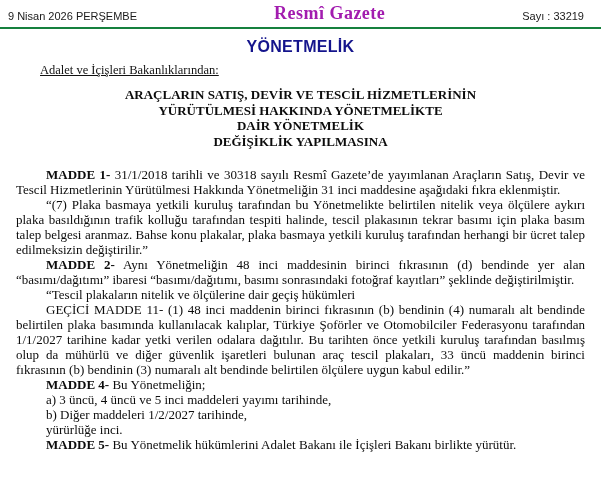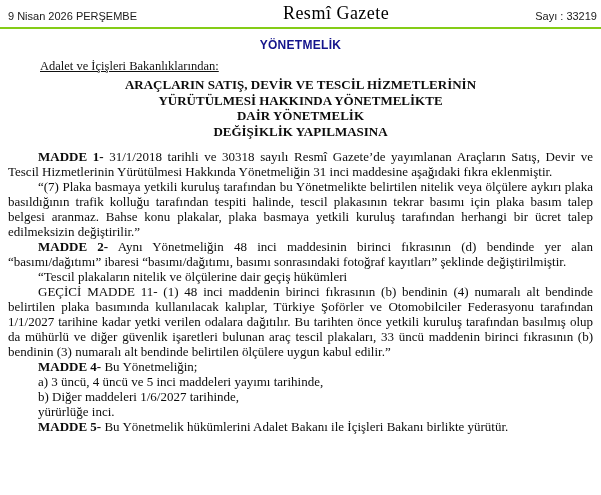--- a/index.html
+++ b/index.html
@@ -14,70 +14,70 @@
     background: #ffffff;
     overflow: hidden;
     color: #111111;
     font-family: "Liberation Serif", serif;
   }
   
   .masthead-row {
     display: flex;
     align-items: flex-end;
     justify-content: space-between;
-    padding: 3px 4px 3px 8px;
-    border-bottom: 2px solid #84cc16;
+    padding: 3px 17px 3px 8px;
+    border-bottom: 2px solid #15803d;
   }
   .masthead-date, .masthead-issue {
     font-family: "Liberation Sans", sans-serif;
     font-size: 11px;
     color: #1a1a1a;
     white-space: nowrap;
     padding-bottom: 2px;
   }
   .masthead-title {
     font-family: "Liberation Serif", serif;
-    font-weight: normal;
+    font-weight: bold;
     font-size: 18px;
-    color: #000000;
+    color: #a21caf;
     letter-spacing: 0.5px;
     white-space: nowrap;
     text-align: center;
   }
   
   .section-heading {
     margin-top: 9px;
     text-align: center;
     font-family: "Liberation Sans", sans-serif;
     font-weight: bold;
-    font-size: 12px;
+    font-size: 16px;
     color: #14148c;
     letter-spacing: 0.3px;
   }
   
   .issuer-line {
     margin: 7px 0 2px 40px;
     font-size: 12.5px;
     text-decoration: underline;
     color: #111111;
     font-family: Liberation Serif, serif;
   }
   
   .reg-title {
-    margin-top: 3px;
+    margin-top: 9px;
     text-align: center;
     font-weight: bold;
     font-size: 13px;
     line-height: 15.5px;
     color: #0c0c0c;
   }
   
   .body-text {
-    margin-top: 10px;
-    padding: 0 8px;
+    margin-top: 18px;
+    padding: 0 16px;
     font-size: 13px;
     line-height: 15px;
     text-align: justify;
     color: #0c0c0c;
   }
   .body-text p {
     margin: 0;
     text-indent: 30px;
   }
   .body-text b { font-weight: bold; }
@@ -105,18 +105,18 @@
   </div>
 
   <div class="body-text">
     <p><b>MADDE 1-</b><span> 31/1/2018 tarihli ve 30318 sayılı Resmî Gazete’de yayımlanan Araçların Satış, Devir ve Tescil Hizmetlerinin Yürütülmesi Hakkında Yönetmeliğin 31 inci maddesine aşağıdaki fıkra eklenmiştir.</span></p>
     <p><b></b><span>“(7) Plaka basmaya yetkili kuruluş tarafından bu Yönetmelikte belirtilen nitelik veya ölçülere aykırı plaka basıldığının trafik kolluğu tarafından tespiti halinde, tescil plakasının tekrar basımı için plaka basım talep belgesi aranmaz. Bahse konu plakalar, plaka basmaya yetkili kuruluş tarafından herhangi bir ücret talep edilmeksizin değiştirilir.”</span></p>
     <p><b>MADDE 2-</b><span> Aynı Yönetmeliğin 48 inci maddesinin birinci fıkrasının (d) bendinde yer alan “basımı/dağıtımı” ibaresi “basımı/dağıtımı, basımı sonrasındaki fotoğraf kayıtları” şeklinde değiştirilmiştir.</span></p>
     <p><b></b><span>“Tescil plakaların nitelik ve ölçülerine dair geçiş hükümleri</span></p>
     <p><b></b><span>GEÇİCİ MADDE 11- (1) 48 inci maddenin birinci fıkrasının (b) bendinin (4) numaralı alt bendinde belirtilen plaka basımında kullanılacak kalıplar, Türkiye Şoförler ve Otomobilciler Federasyonu tarafından 1/1/2027 tarihine kadar yetki verilen odalara dağıtılır. Bu tarihten önce yetkili kuruluş tarafından basılmış olup da mühürlü ve diğer güvenlik işaretleri bulunan araç tescil plakaları, 33 üncü maddenin birinci fıkrasının (b) bendinin (3) numaralı alt bendinde belirtilen ölçülere uygun kabul edilir.”</span></p>
     <p><b>MADDE 4-</b><span> Bu Yönetmeliğin;</span></p>
     <p><b></b><span>a) 3 üncü, 4 üncü ve 5 inci maddeleri yayımı tarihinde,</span></p>
-    <p><b></b><span>b) Diğer maddeleri 1/6/2027 tarihinde,</span></p>
+    <p><b></b><span>b) Diğer maddeleri 1/2/2027 tarihinde,</span></p>
     <p><b></b><span>yürürlüğe inci.</span></p>
     <p><b>MADDE 5-</b><span> Bu Yönetmelik hükümlerini Adalet Bakanı ile İçişleri Bakanı birlikte yürütür.</span></p>
   </div>
 
 </div>
 
 </body></html>

